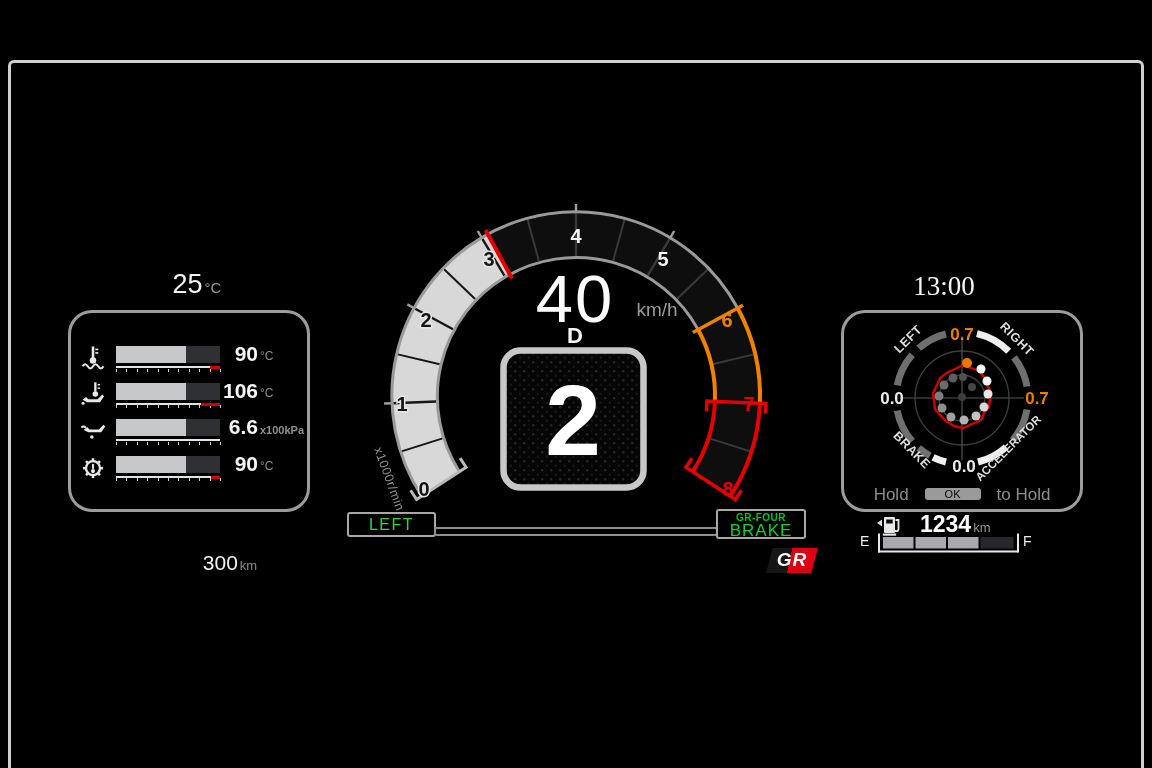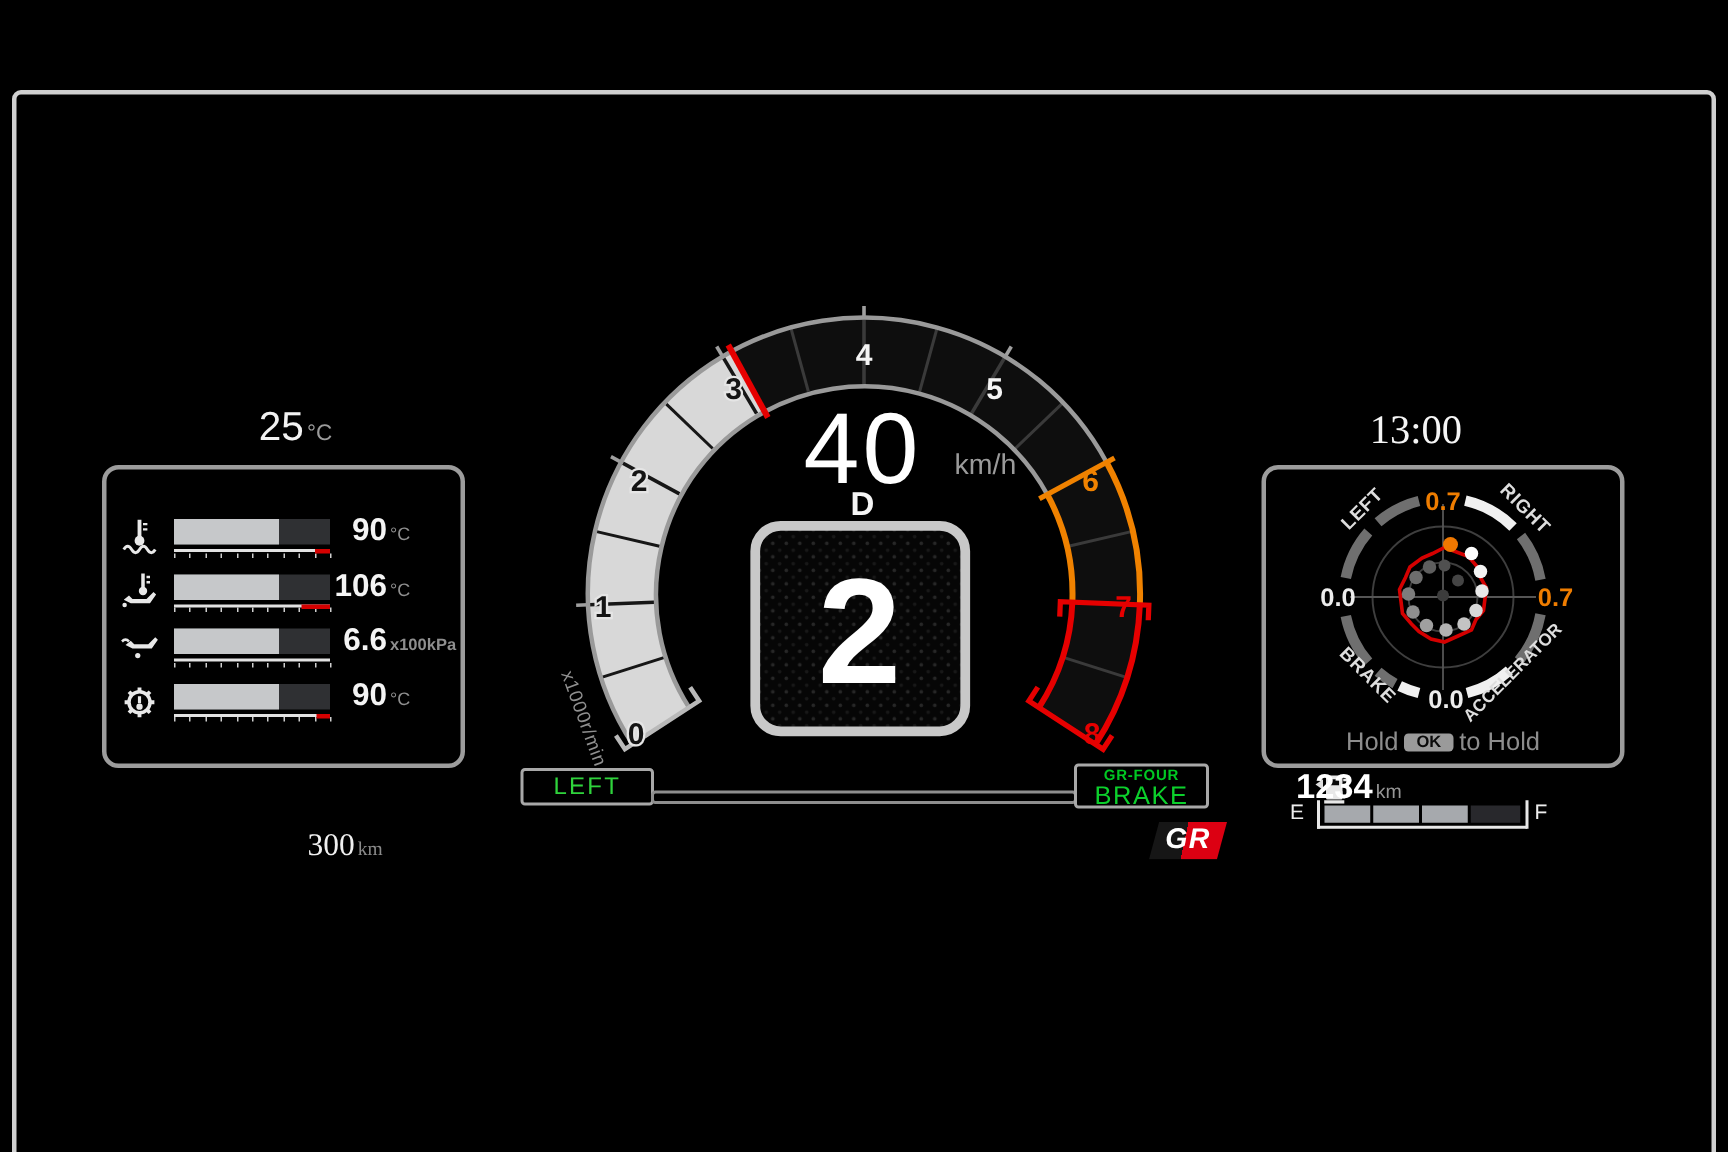--- a/index.html
+++ b/index.html
@@ -2,34 +2,34 @@
 <html><head>
 <meta charset="utf-8">
 <style>
   html,body{margin:0;padding:0;background:#000;}
   body{width:1152px;height:768px;overflow:hidden;position:relative;font-family:"Liberation Sans",sans-serif;}
   .abs{position:absolute;}
   .frame{left:8px;top:60px;width:1130px;height:730px;border:3px solid #d0d0d0;border-radius:6px;}
   
   .outtemp{left:127px;top:269px;width:140px;text-align:center;color:#f2f2f2;font-size:27px;}
   .outtemp .unit{font-size:15px;color:#9b9b9b;margin-left:2px;}
-  .panel{border:3px solid #9c9c9c;border-radius:11px;box-sizing:border-box;background:#000;}
+  .panel{border:3px solid #9c9c9c;border-radius:24px;box-sizing:border-box;background:#000;}
   .vitals{left:68px;top:310px;width:242px;height:202px;}
   .vrow{position:absolute;left:0;width:236px;height:32px;}
   .vicon{position:absolute;left:8px;top:-3px;width:30px;height:28px;}
   .vbar{position:absolute;left:45px;top:0;width:104px;height:17px;background:#2f3033;}
   .vfill{height:100%;background:#c6c8ca;}
   .vruler{position:absolute;left:45px;top:20px;width:104px;height:7px;}
   .rline{position:absolute;left:0;top:0;width:100%;height:2px;background:#e2e2e2;}
   .rred{position:absolute;right:0;top:0;height:3px;background:#d40000;}
   .rticks i{position:absolute;top:2.5px;width:1px;height:3px;background:#cfcfcf;}
   .vnum{position:absolute;right:49px;top:-4px;font-size:21px;font-weight:bold;color:#f4f4f4;}
   .vunit{position:absolute;left:189px;top:3px;font-size:12px;color:#8f8f8f;}
   .vunit.small{font-size:11px;top:5px;font-weight:bold;}
-  .range{left:170px;top:551px;width:120px;text-align:center;color:#f0f0f0;font-size:21px;font-family:Liberation Serif, serif;}
+  .range{left:170px;top:551px;width:120px;text-align:center;color:#f0f0f0;font-size:21px;}
   .range .unit{font-size:13px;color:#8a8a8a;margin-left:2px;}
   
   .tach{left:340px;top:190px;width:480px;height:360px;}
   text{font-family:"Liberation Sans",sans-serif;}
   .tl{font-size:20px;font-weight:bold;text-anchor:middle;}
   .tl-lite{fill:#141414;stroke:#e5e5e5;stroke-width:3px;paint-order:stroke;}
   .tl-white{fill:#f5f5f5;}
   .tl-orange{fill:#f08200;}
   .tl-red{fill:#e60000;}
   .modebox{box-sizing:border-box;border:2px solid #a8a8a8;border-radius:3px;text-align:center;}
@@ -39,22 +39,22 @@
   .awd-sys{font-size:10px;font-weight:bold;line-height:10px;margin-top:2px;color:#00c823;letter-spacing:.5px;}
   .awd-mode{font-size:17px;line-height:16px;color:#0cd02c;letter-spacing:1px;}
   .grbadge{left:766px;top:548px;width:52px;height:25px;background:linear-gradient(102deg,#161616 0 46%,#dc0012 46%);
     -webkit-clip-path:polygon(13% 0,100% 0,87% 100%,0 100%);clip-path:polygon(13% 0,100% 0,87% 100%,0 100%);
     color:#fff;font-style:italic;font-weight:bold;font-size:19px;text-align:center;line-height:24px;letter-spacing:1px;}
   
   .clock{left:884px;top:271px;width:120px;text-align:center;color:#f5f5f5;font-size:27px;font-family:Liberation Serif, serif;}
   .gpanel{left:841px;top:310px;width:242px;height:202px;}
   .gsvg{left:835px;top:300px;width:254px;height:215px;}
   .ghint{left:844px;top:485px;width:236px;text-align:center;color:#8d8d8d;font-size:17px;}
-  .okchip{display:inline-block;background:#9a9a9a;color:#0a0a0a;font-size:11px;font-weight:bold;border-radius:3px;padding:0 8px;margin:0 4px;transform:translateY(-2px);}
-  .fuelrange{left:864px;top:511px;color:#fff;font-size:23px;font-weight:bold;}
+  .okchip{display:inline-block;background:#9a9a9a;color:#0a0a0a;font-size:11px;font-weight:normal;border-radius:3px;padding:0 20px;margin:0 16px;transform:translateY(-2px);}
+  .fuelrange{left:920px;top:511px;color:#fff;font-size:23px;font-weight:bold;}
   .fuelrange .unit{font-size:13px;color:#969696;font-weight:normal;margin-left:2px;}
   .fuelE{left:860px;top:533px;color:#ededed;font-size:14px;}
   .fuelF{left:1023px;top:533px;color:#ededed;font-size:14px;}
   .fuelbar{left:874px;top:529px;width:150px;height:26px;}
   .pump{left:875px;top:514px;width:28px;height:24px;}
 </style>
 </head>
 <body>
 
 <div class="abs frame"></div>

